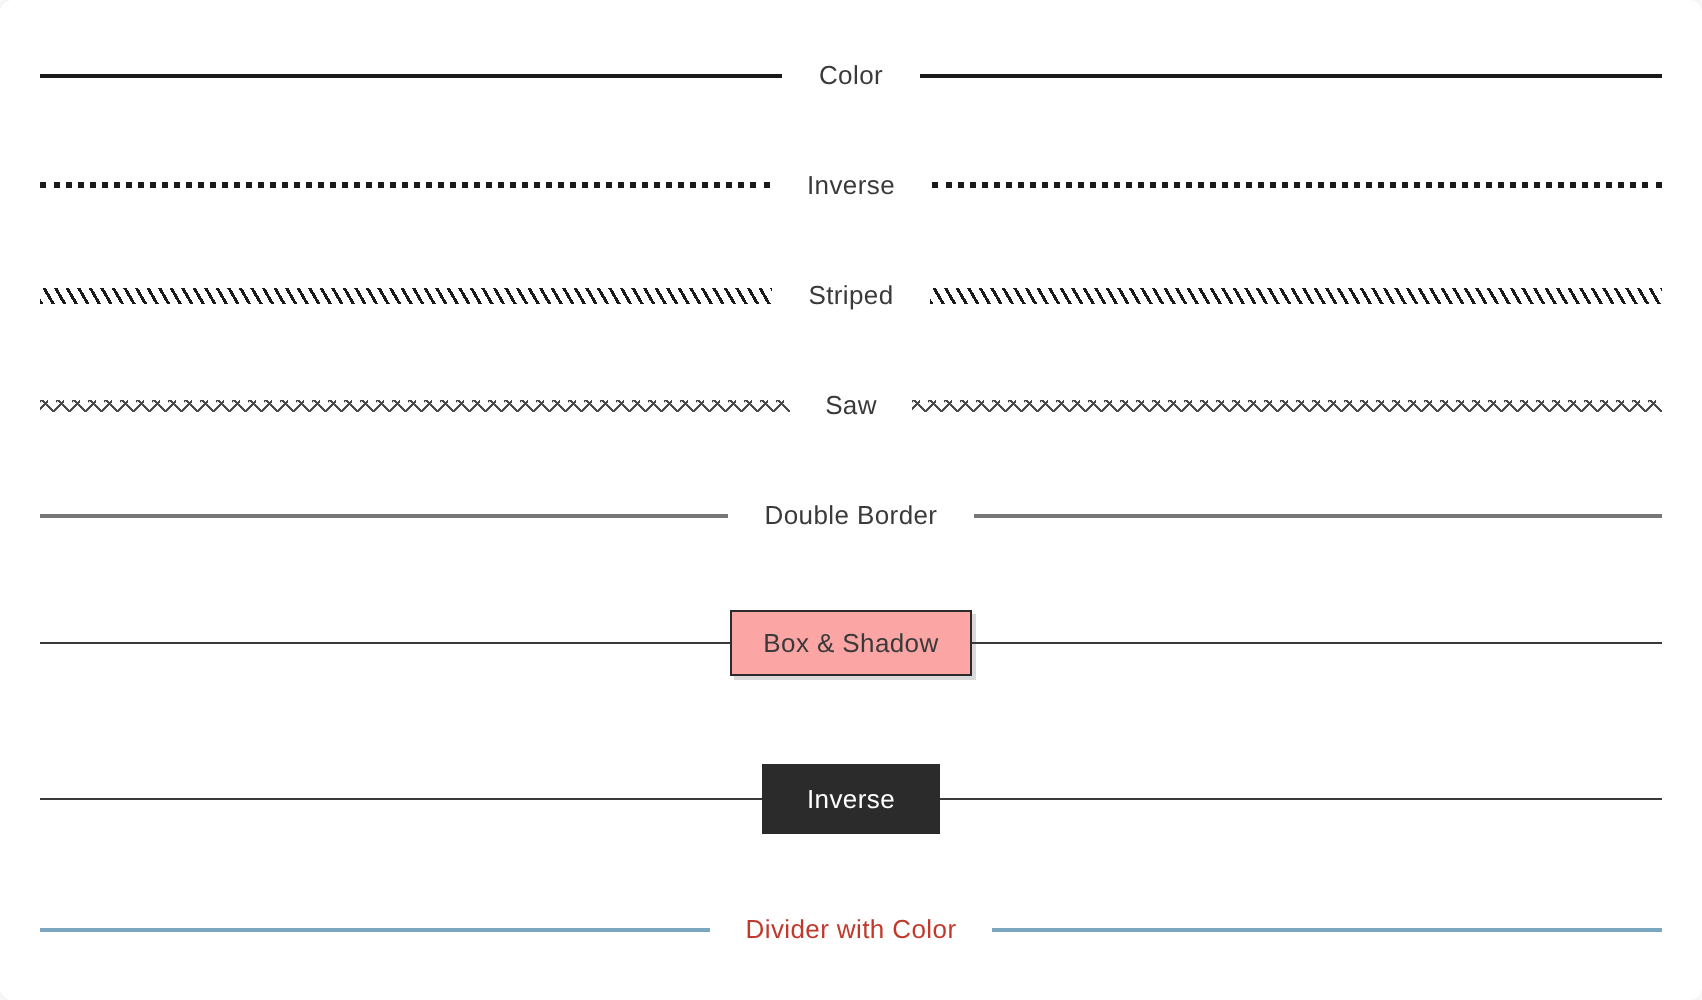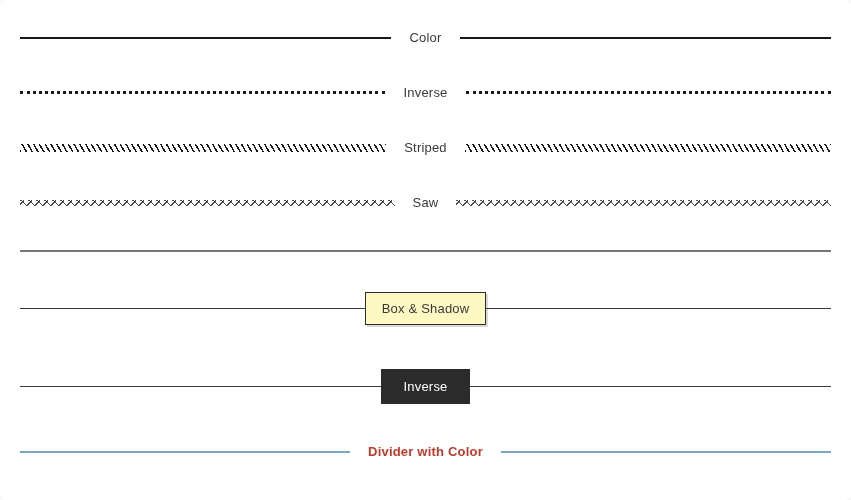--- a/index.html
+++ b/index.html
@@ -62,37 +62,37 @@
   .line.thin { border-top: 1px solid #3a3a3a; }
 
   
   .line.color { border-top: 2px solid #7aa6bf; }
 
   
   .divider-row.boxshadow { margin-bottom: 44px; }
   .label.boxed {
     border: 1px solid #2b2b2b;
     padding: 8px 16px;
-    background: #fef9c3;
+    background: #fca5a5;
     box-shadow: 2px 2px 0 rgba(0,0,0,0.15);
   }
 
   
   .label.inverse {
     background: #2b2b2b;
     color: #fff;
     padding: 10px 22px;
     text-align: right;
   }
 
   
   .label.colorlabel { color: #c0392b; }
 
   
-  .divider-row.colorrow { margin-bottom: 6px; font-weight: bold; }
+  .divider-row.colorrow { margin-bottom: 6px; }
 </style>
 </head>
 <body>
 
 <div class="divider-row">
   <div class="line thick"></div>
   <span class="label">Color</span>
   <div class="line thick"></div>
 </div>
 
@@ -109,20 +109,21 @@
 </div>
 
 <div class="divider-row">
   <div class="line saw"></div>
   <span class="label">Saw</span>
   <div class="line saw"></div>
 </div>
 
 <div class="divider-row">
   <div class="line double"></div>
+  <span class="label">Double Border</span>
   <div class="line double"></div>
 </div>
 
 <div class="divider-row boxshadow">
   <div class="line thin"></div>
   <span class="label boxed">Box &amp; Shadow</span>
   <div class="line thin"></div>
 </div>
 
 <div class="divider-row">

